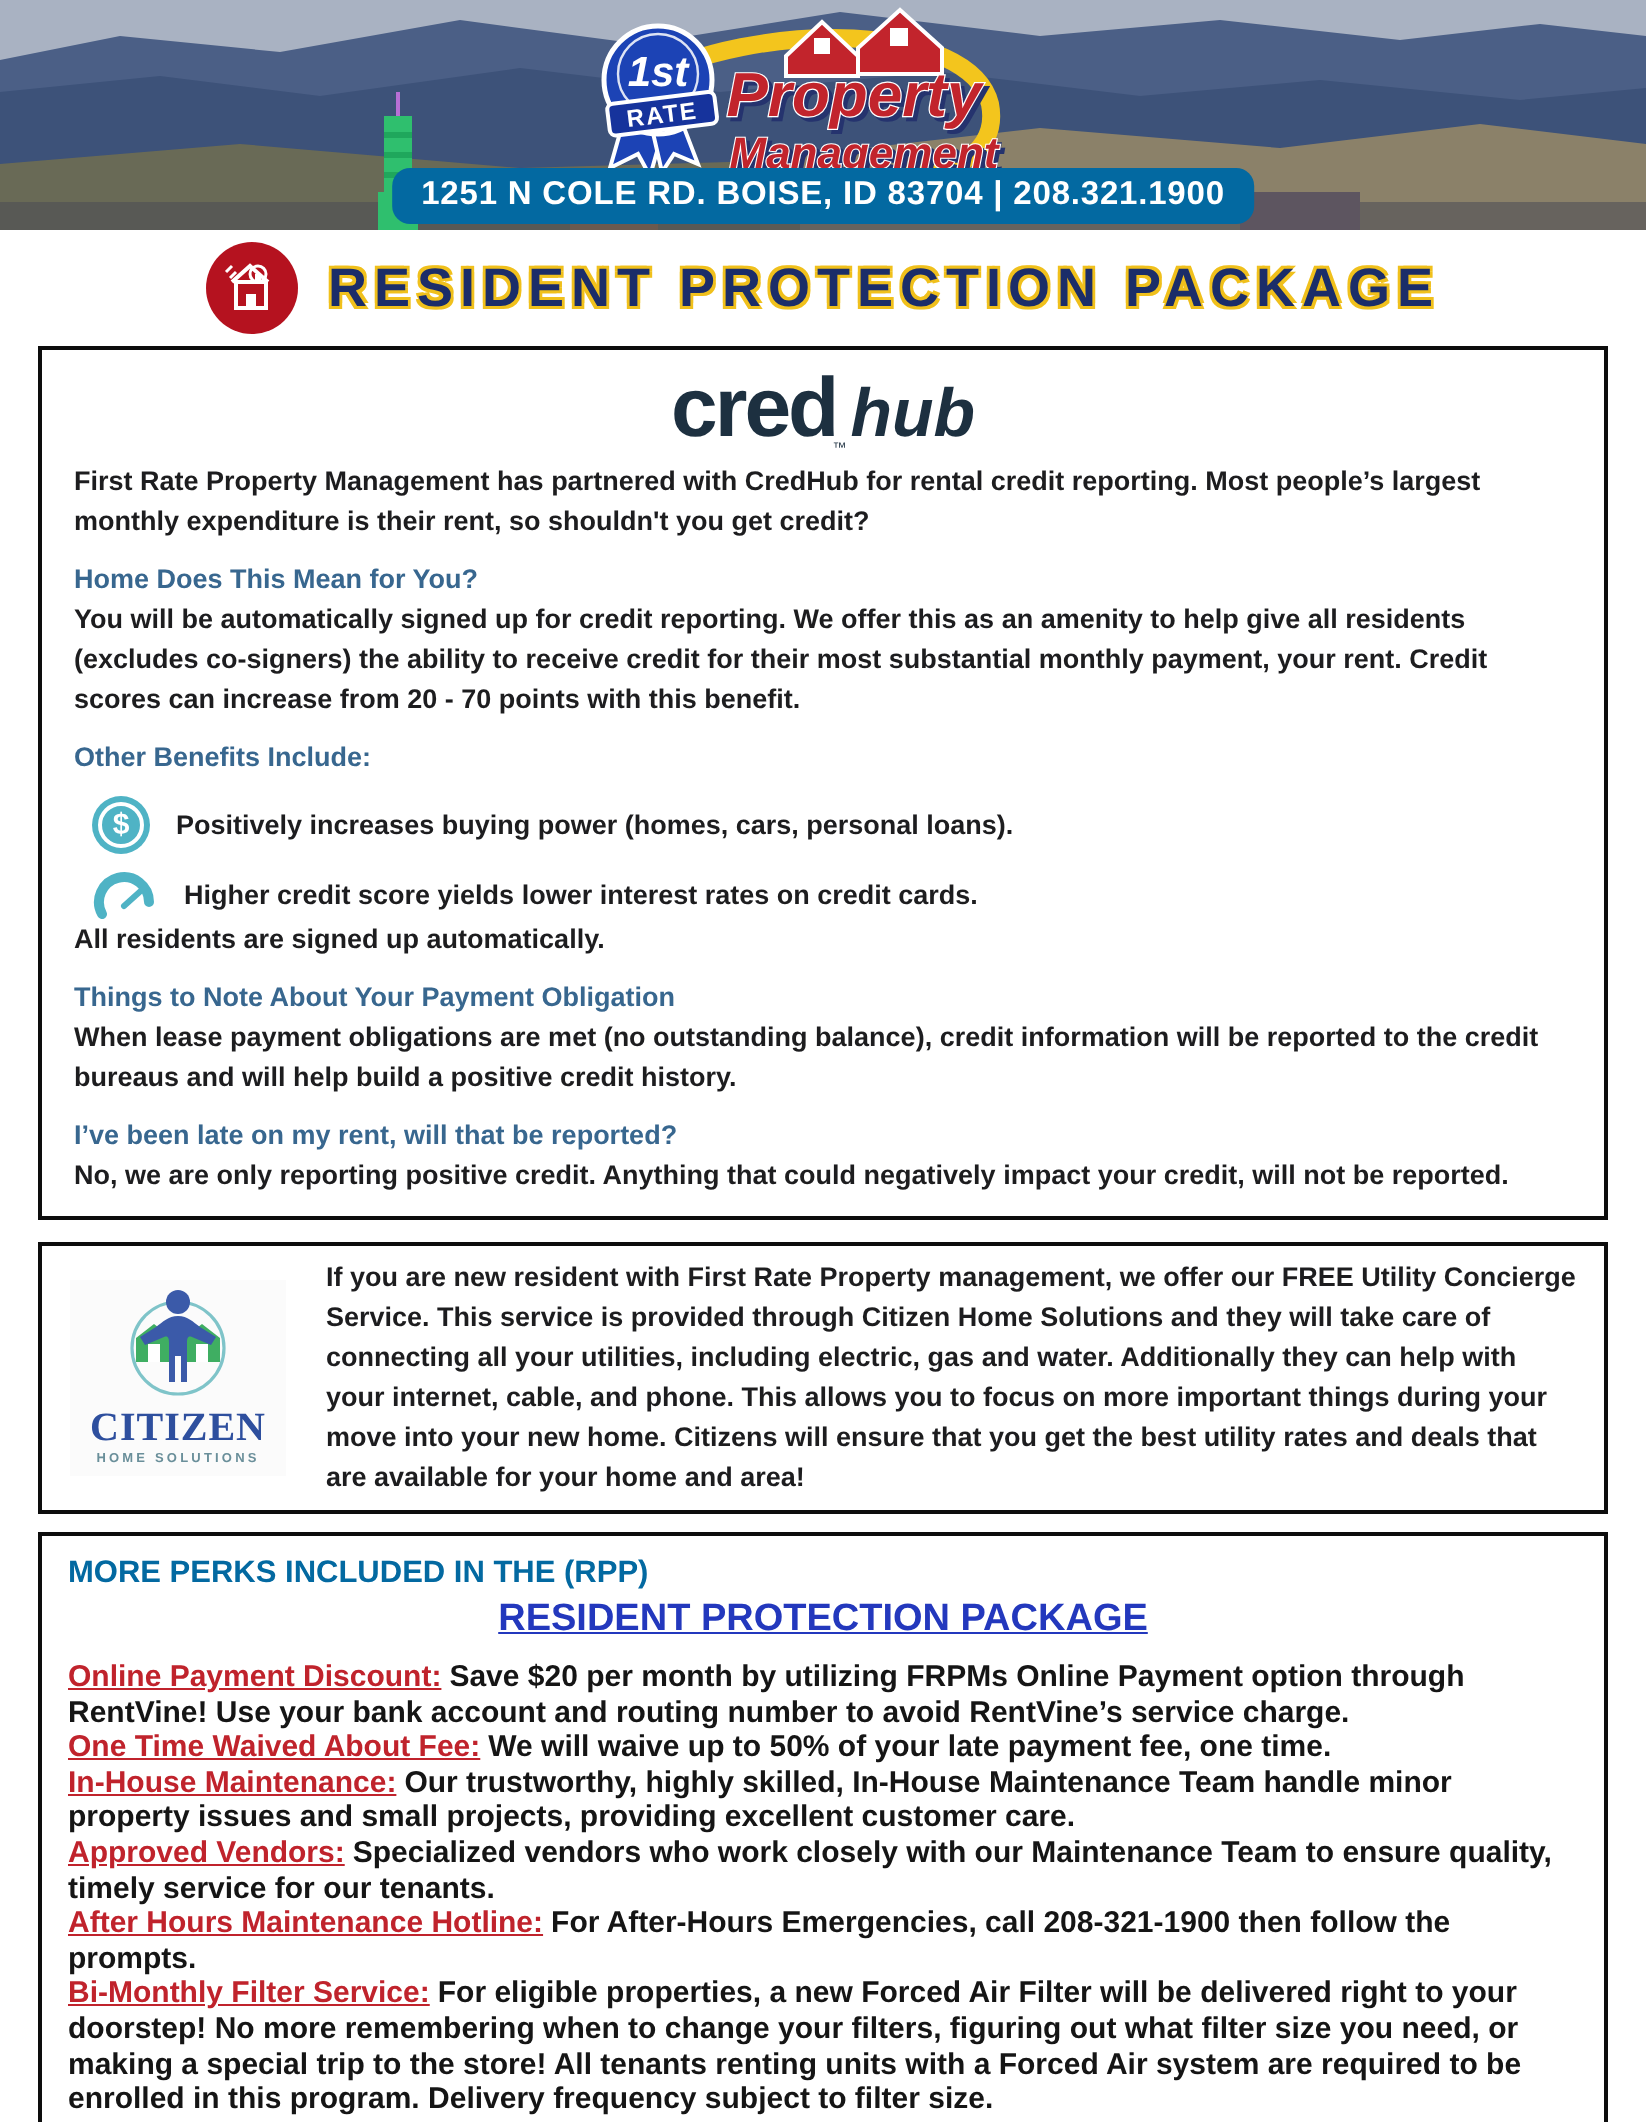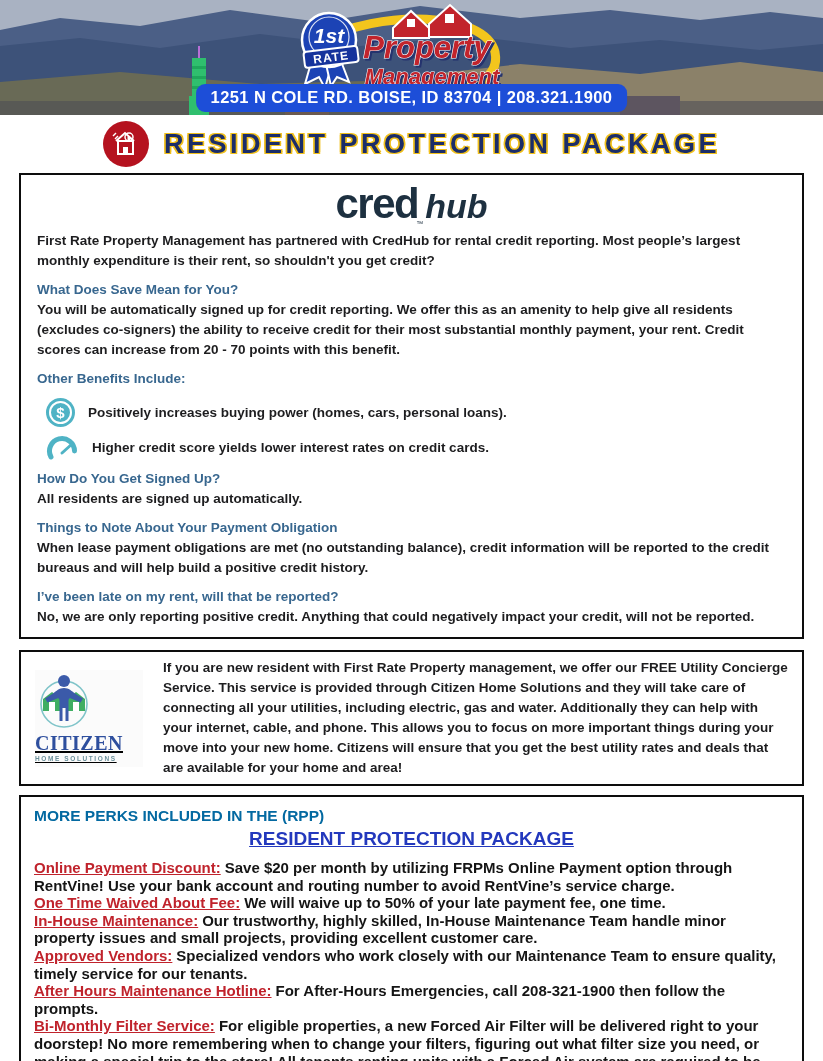--- a/index.html
+++ b/index.html
@@ -4,21 +4,21 @@
 <style>
   html,body{margin:0;padding:0;background:#ffffff;}
   body{width:823px;height:1061px;font-family:"Liberation Sans",sans-serif;-webkit-font-smoothing:antialiased;}
   .page{position:relative;width:823px;height:1061px;background:#fff;overflow:hidden;}
 
   
   .hero{position:relative;width:823px;height:115px;overflow:hidden;background:#9aa5b8;}
   .hero .bg{position:absolute;top:0;left:0;}
   .logo-wrap{position:absolute;top:0;left:50%;transform:translateX(-50%);}
   .address-pill{position:absolute;bottom:3px;left:50%;transform:translateX(-50%);
-    background:#1d4ed8;color:#fff;font-weight:bold;font-size:16.5px;letter-spacing:.4px;
+    background:#0369a1;color:#fff;font-weight:bold;font-size:16.5px;letter-spacing:.4px;
     padding:4px 15px 5px;border-radius:9px;white-space:nowrap;}
 
   
   .title-row{height:58px;display:flex;align-items:center;justify-content:center;gap:15px;}
   .title-badge{width:46px;height:46px;border-radius:50%;background:#b5121f;display:flex;align-items:center;justify-content:center;flex:0 0 auto;}
   .page-title{margin:0;font-size:27px;font-weight:800;letter-spacing:3.5px;color:#1b2d69;
     text-shadow:1.4px 1.4px 0 #f0c01c,-1.4px -1.4px 0 #f0c01c,1.4px -1.4px 0 #f0c01c,-1.4px 1.4px 0 #f0c01c;}
 
   
   .box{margin:0 19px 11px;border:2px solid #0d0d0d;background:#fff;}
@@ -34,21 +34,21 @@
   .body-txt{font-size:13.5px;font-weight:700;color:#1d1d1f;line-height:20px;margin:0;}
   .sub-head{font-size:13.5px;font-weight:700;color:#38678f;line-height:20px;margin:9px 0 0;}
   .first-par{margin-top:4px;}
   .benefit-row{display:flex;align-items:center;gap:13px;margin:9px 0 0 9px;}
   .coin{position:relative;width:29px;height:29px;border-radius:50%;background:#4fb3c5;display:flex;align-items:center;justify-content:center;flex:0 0 auto;}
   .coin::after{content:"";position:absolute;inset:3px;border:2px solid #fff;border-radius:50%;}
   .coin span{position:relative;z-index:1;color:#fff;font-weight:800;font-size:15px;}
   .gauge{flex:0 0 auto;display:block;}
 
   
-  .cit-logo{flex:0 0 auto;width:108px;background:#fbfbfb;padding:3px 0 5px;text-decoration:underline;}
+  .cit-logo{flex:0 0 auto;width:108px;text-align:center;background:#fbfbfb;padding:3px 0 5px;}
   .cit-name{font-family:"Liberation Serif",serif;font-size:20px;font-weight:800;color:#2e4f9e;letter-spacing:.5px;line-height:1.05;}
   .cit-sub{font-size:6.5px;font-weight:700;color:#6a8f9a;letter-spacing:1.6px;margin-top:1px;}
   .cit-text{flex:1;font-size:13.5px;font-weight:700;color:#1d1d1f;line-height:20px;margin:0;}
 
   
   .perks-title1{margin:0;text-align:left;font-size:15.5px;font-weight:800;color:#0369a1;line-height:21px;}
   .perks-title2{margin:1px 0 8px;text-align:center;font-size:19px;font-weight:800;color:#2338bd;text-decoration:underline;line-height:24px;cursor:pointer;}
   .perk{font-size:15px;font-weight:700;color:#151515;line-height:17.6px;margin:0;}
   .plabel{color:#c0232c;text-decoration:underline;margin-right:4px;}
 </style>
@@ -120,40 +120,39 @@
     <h1 class="page-title">RESIDENT PROTECTION PACKAGE</h1>
   </div>
 
   <section class="box credhub">
     <div class="ch-logo">
       <span class="ch-bold">cred</span><span class="ch-tm">™</span><span class="ch-light">hub</span>
     </div>
 
     <p class="body-txt first-par">First Rate Property Management has partnered with CredHub for rental credit reporting. Most people’s largest monthly expenditure is their rent, so shouldn't you get credit?</p>
 
-    <h3 class="sub-head">What Does Save Mean for You?</h3>
+    <h3 class="sub-head">Home Does This Mean for You?</h3>
     <p class="body-txt">You will be automatically signed up for credit reporting. We offer this as an amenity to help give all residents (excludes co-signers) the ability to receive credit for their most substantial monthly payment, your rent. Credit scores can increase from 20 - 70 points with this benefit.</p>
 
     <h3 class="sub-head">Other Benefits Include:</h3>
 
     <div class="benefit-row">
       <span class="coin">
           <span>$</span>
         </span>
       <span class="body-txt">Positively increases buying power (homes, cars, personal loans).</span>
     </div>
     <div class="benefit-row">
       <svg class="gauge" width="33" height="24" viewBox="0 0 33 24">
         <path d="M5 21 A 12.5 12.5 0 1 1 28.5 15" stroke="#4fb3c5" stroke-width="5" fill="none" stroke-linecap="round"></path>
         <line x1="16" y1="17" x2="26" y2="8" stroke="#4fb3c5" stroke-width="3" stroke-linecap="round"></line>
       </svg>
       <span class="body-txt">Higher credit score yields lower interest rates on credit cards.</span>
     </div>
 
-    <h3 class="sub-head">How Do You Get Signed Up?</h3>
     <p class="body-txt">All residents are signed up automatically.</p>
 
     <h3 class="sub-head">Things to Note About Your Payment Obligation</h3>
     <p class="body-txt">When lease payment obligations are met (no outstanding balance), credit information will be reported to the credit bureaus and will help build a positive credit history.</p>
 
     <h3 class="sub-head">I’ve been late on my rent, will that be reported?</h3>
     <p class="body-txt">No, we are only reporting positive credit. Anything that could negatively impact your credit, will not be reported.</p>
   </section>
 
   <section class="box citizen">

